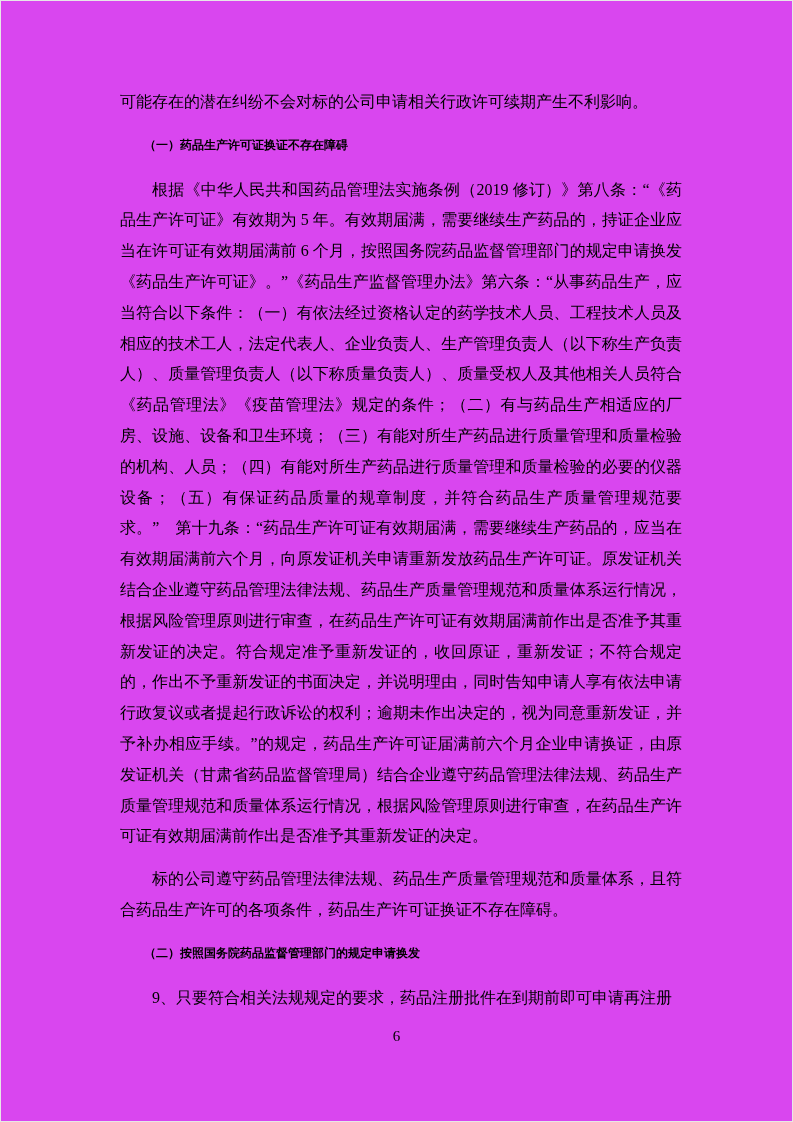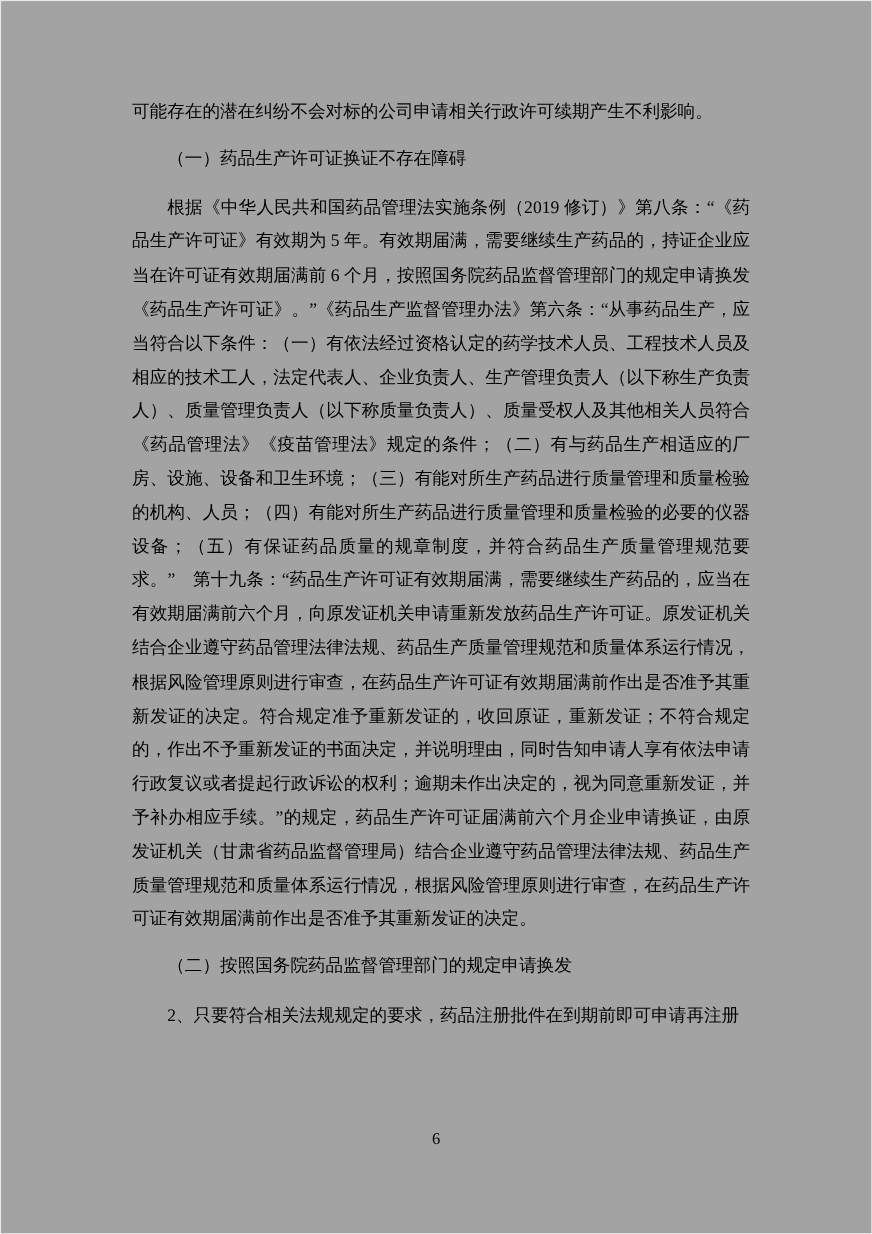--- a/index.html
+++ b/index.html
@@ -4,21 +4,21 @@
 <style>
   html, body {
     margin: 0;
     padding: 0;
     background: #ffffff;
   }
   .page {
     width: 793px;
     height: 1122px;
     position: relative;
-    background: #a3a3a3;
+    background: #d946ef;
     border: 1px solid #e7e7e7;
     box-sizing: border-box;
     overflow: hidden;
     color: #000000;
     font-family: "Liberation Serif", "DejaVu Serif", serif;
   }
   .content {
     position: absolute;
     left: 119px;
     top: 86px;
@@ -30,22 +30,22 @@
     text-align: justify;
     text-justify: inter-ideograph;
     margin: 0 0 12px 0;
     text-indent: 2em;
     word-break: normal;
   }
   .para.no-indent {
     text-indent: 0;
   }
   .heading {
-    font-size: 16px;
-    font-weight: normal;
+    font-size: 12px;
+    font-weight: bold;
     line-height: 30.8px;
     margin: 12px 0 14px 0;
     text-indent: 2em;
     text-align: left;
   }
   .page-number {
     position: absolute;
     top: 1024px;
     left: 0;
     width: 100%;
@@ -60,21 +60,22 @@
 
 <div class="page">
   <div class="content">
 
     <p class="para no-indent">可能存在的潜在纠纷不会对标的公司申请相关行政许可续期产生不利影响。</p>
 
     <p class="heading">（一）药品生产许可证换证不存在障碍</p>
 
     <p class="para">根据《中华人民共和国药品管理法实施条例（2019 修订）》第八条：“《药品生产许可证》有效期为 5 年。有效期届满，需要继续生产药品的，持证企业应当在许可证有效期届满前 6 个月，按照国务院药品监督管理部门的规定申请换发《药品生产许可证》。”《药品生产监督管理办法》第六条：“从事药品生产，应当符合以下条件：（一）有依法经过资格认定的药学技术人员、工程技术人员及相应的技术工人，法定代表人、企业负责人、生产管理负责人（以下称生产负责人）、质量管理负责人（以下称质量负责人）、质量受权人及其他相关人员符合《药品管理法》《疫苗管理法》规定的条件；（二）有与药品生产相适应的厂房、设施、设备和卫生环境；（三）有能对所生产药品进行质量管理和质量检验的机构、人员；（四）有能对所生产药品进行质量管理和质量检验的必要的仪器设备；（五）有保证药品质量的规章制度，并符合药品生产质量管理规范要求。”　第十九条：“药品生产许可证有效期届满，需要继续生产药品的，应当在有效期届满前六个月，向原发证机关申请重新发放药品生产许可证。原发证机关结合企业遵守药品管理法律法规、药品生产质量管理规范和质量体系运行情况，根据风险管理原则进行审查，在药品生产许可证有效期届满前作出是否准予其重新发证的决定。符合规定准予重新发证的，收回原证，重新发证；不符合规定的，作出不予重新发证的书面决定，并说明理由，同时告知申请人享有依法申请行政复议或者提起行政诉讼的权利；逾期未作出决定的，视为同意重新发证，并予补办相应手续。”的规定，药品生产许可证届满前六个月企业申请换证，由原发证机关（甘肃省药品监督管理局）结合企业遵守药品管理法律法规、药品生产质量管理规范和质量体系运行情况，根据风险管理原则进行审查，在药品生产许可证有效期届满前作出是否准予其重新发证的决定。</p>
 
+    <p class="para">标的公司遵守药品管理法律法规、药品生产质量管理规范和质量体系，且符合药品生产许可的各项条件，药品生产许可证换证不存在障碍。</p>
 
     <p class="heading">（二）按照国务院药品监督管理部门的规定申请换发</p>
 
-    <p class="para">2、只要符合相关法规规定的要求，药品注册批件在到期前即可申请再注册</p>
+    <p class="para">9、只要符合相关法规规定的要求，药品注册批件在到期前即可申请再注册</p>
 
   </div>
 
   <div class="page-number">6</div>
 </div>
 
 </body></html>

